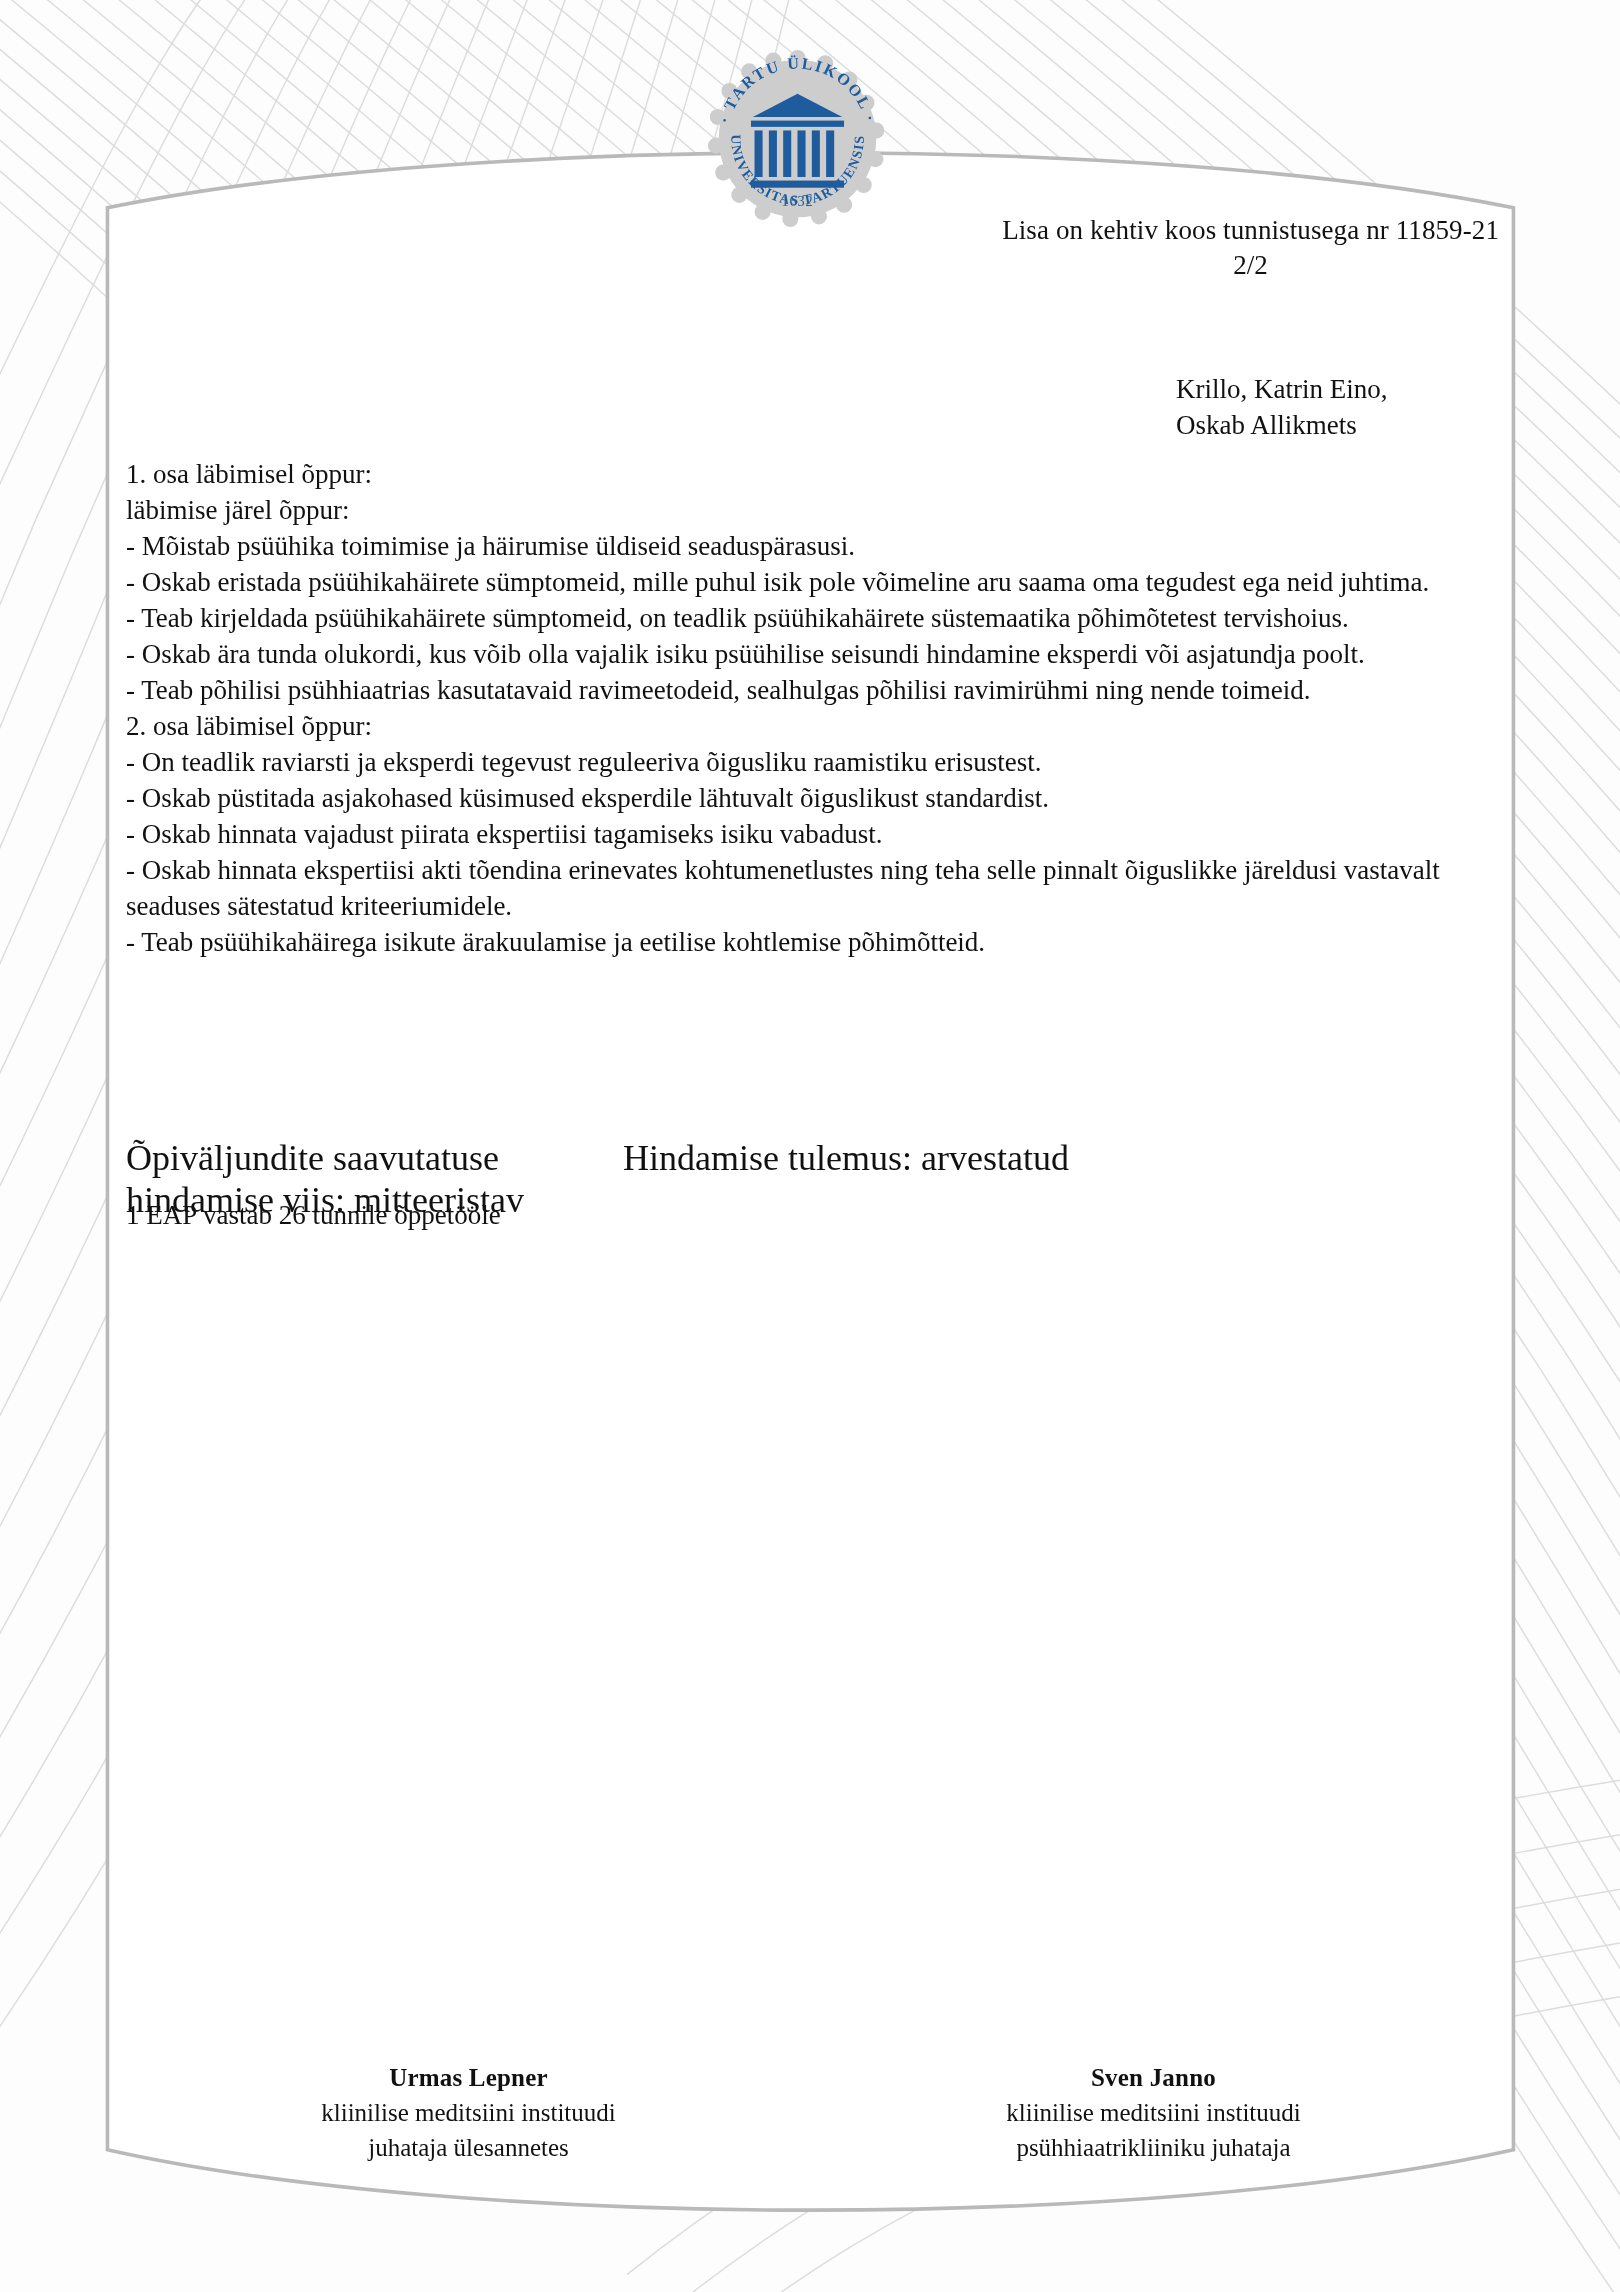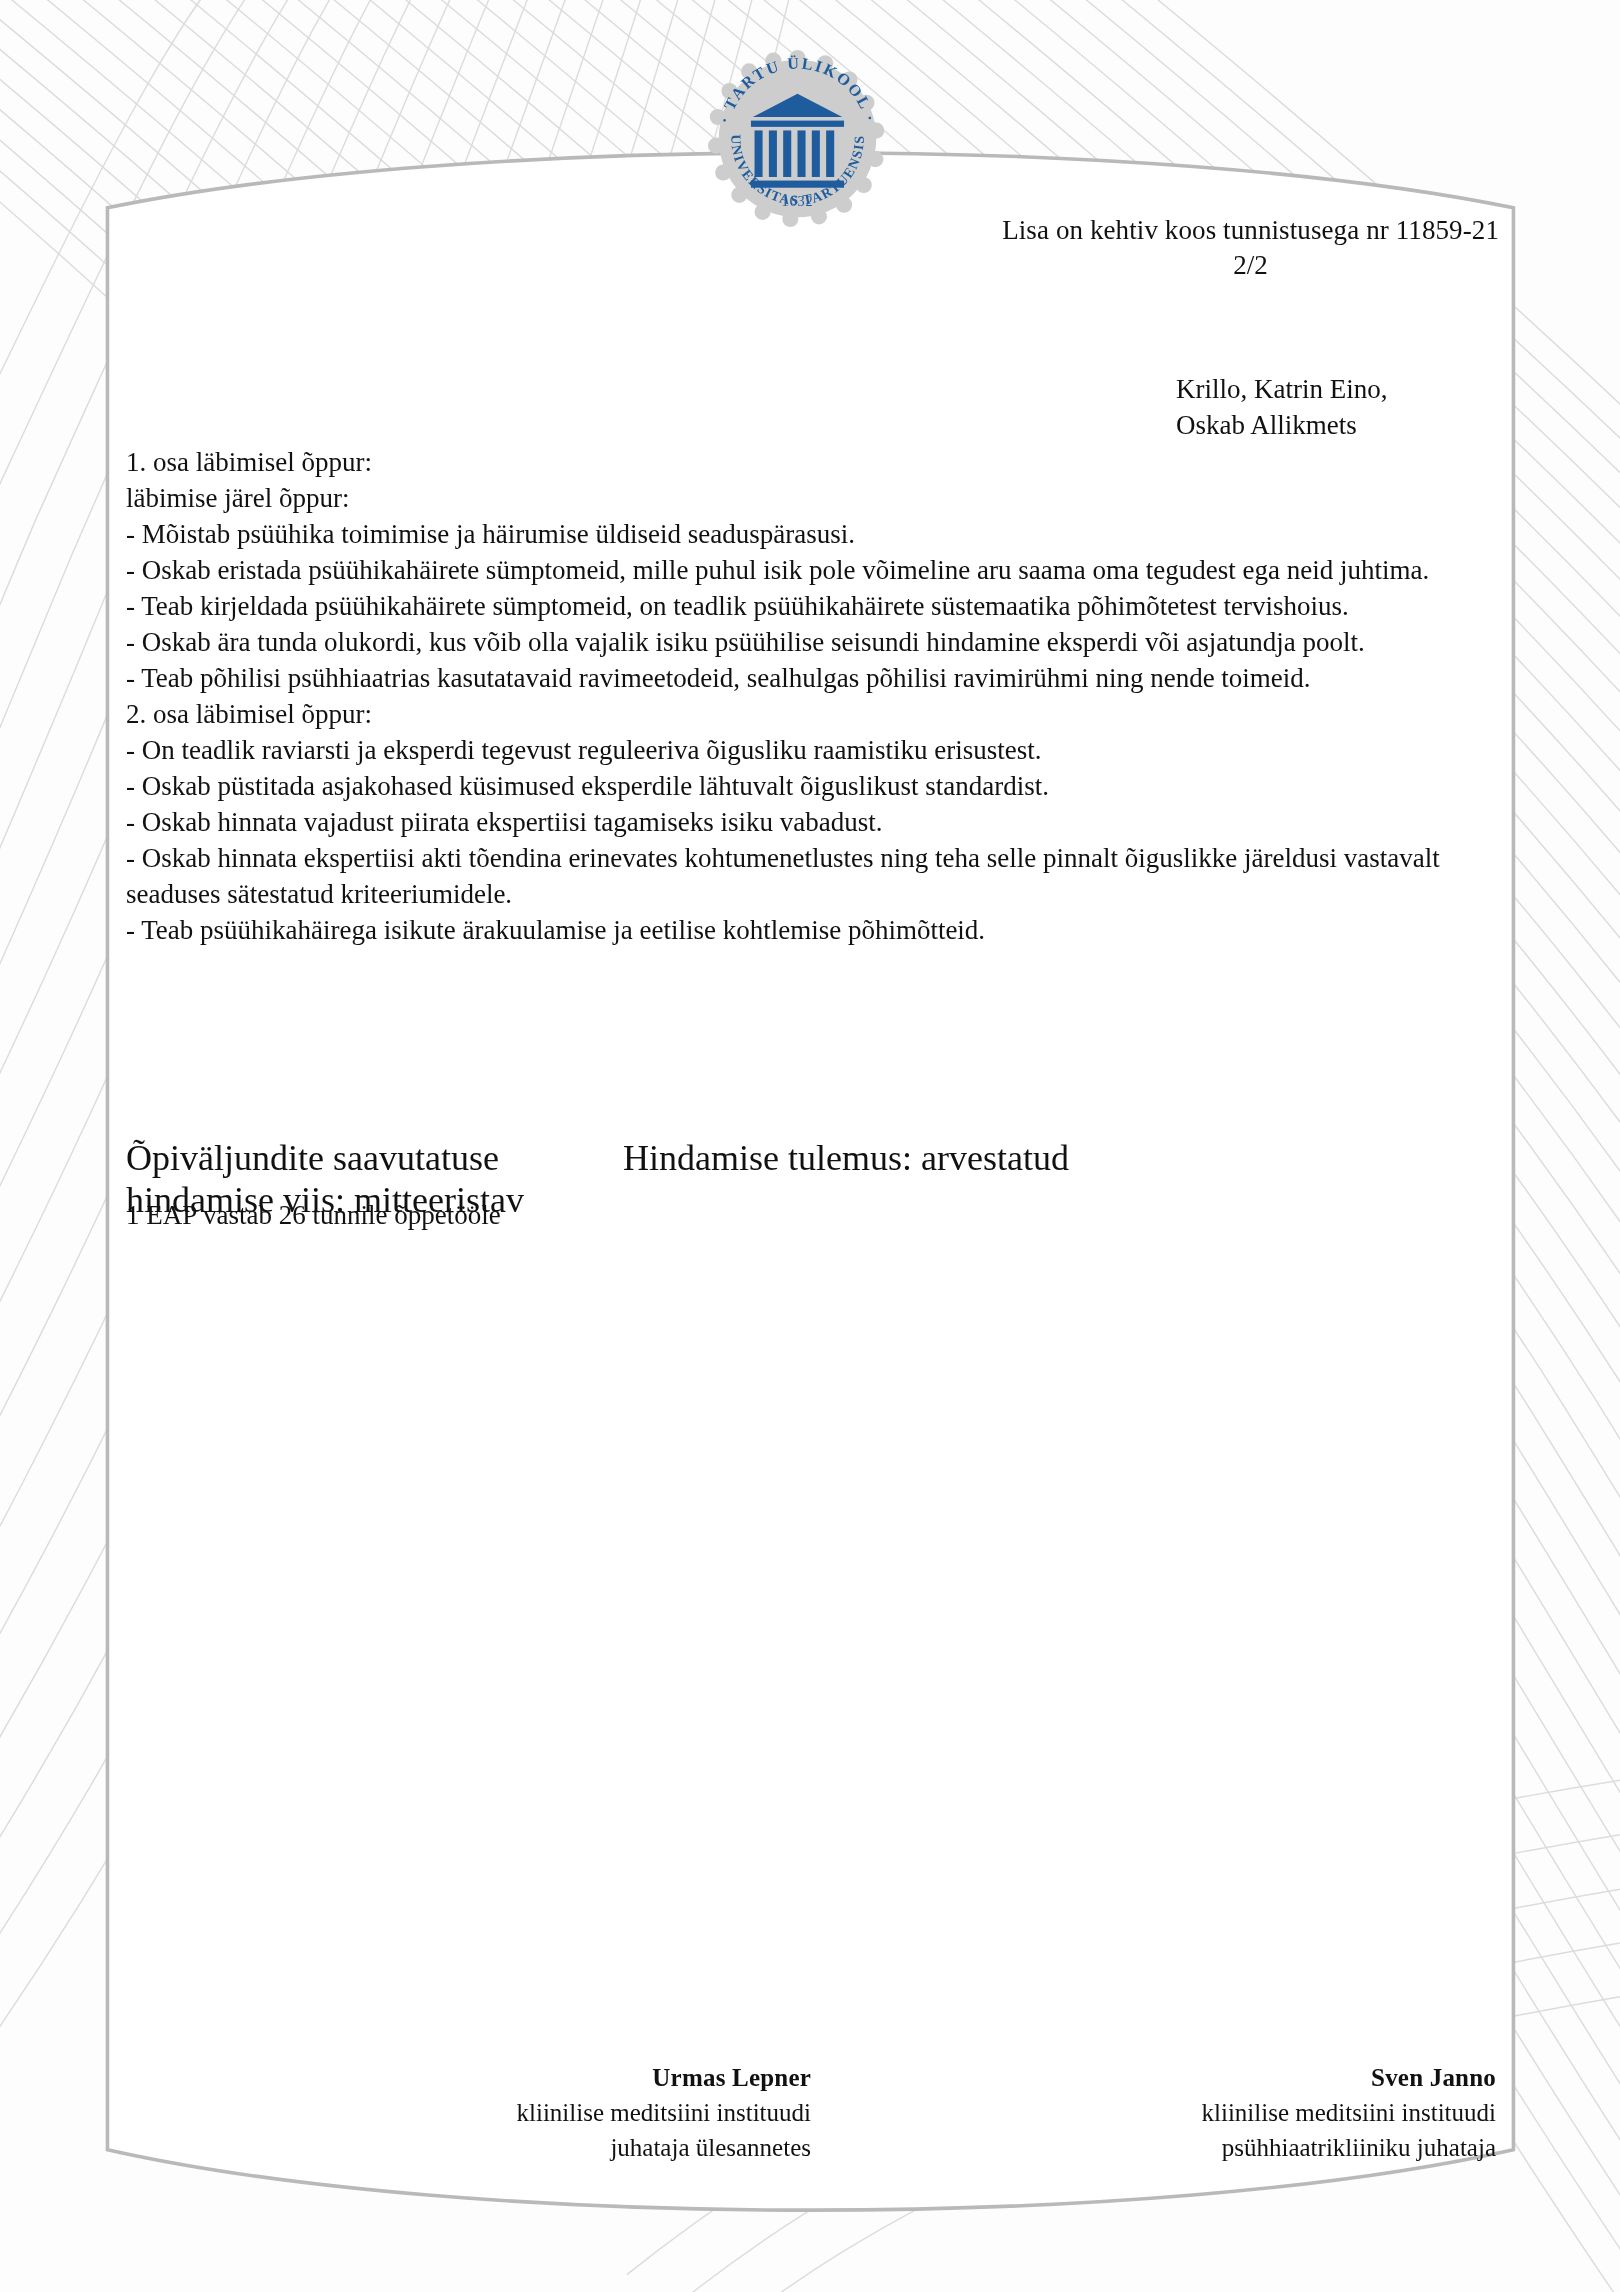--- a/index.html
+++ b/index.html
@@ -79,21 +79,21 @@
   .names-text {
     font-size: 27px;
     line-height: 1.32;
     white-space: nowrap;
     padding-top: 1.8px;
   }
 
   .body-block {
     position: absolute;
     left: 126px;
-    top: 444px;
+    top: 456px;
     width: 1370px;
     font-size: 27px;
     line-height: 1.335;
   }
   .body-block p {
     margin: 0;
   }
 
   .meta-row {
     position: absolute;
@@ -115,21 +115,21 @@
 
   .sign-row {
     position: absolute;
     left: 126px;
     top: 2060px;
     width: 1370px;
     display: flex;
   }
   .sign-col {
     flex: 1;
-    text-align: right;
+    text-align: center;
     font-size: 25px;
     line-height: 1.4;
   }
   .sign-name {
     font-weight: bold;
     letter-spacing: 0.2px;
   }
 </style>
 </head>
 <body>

